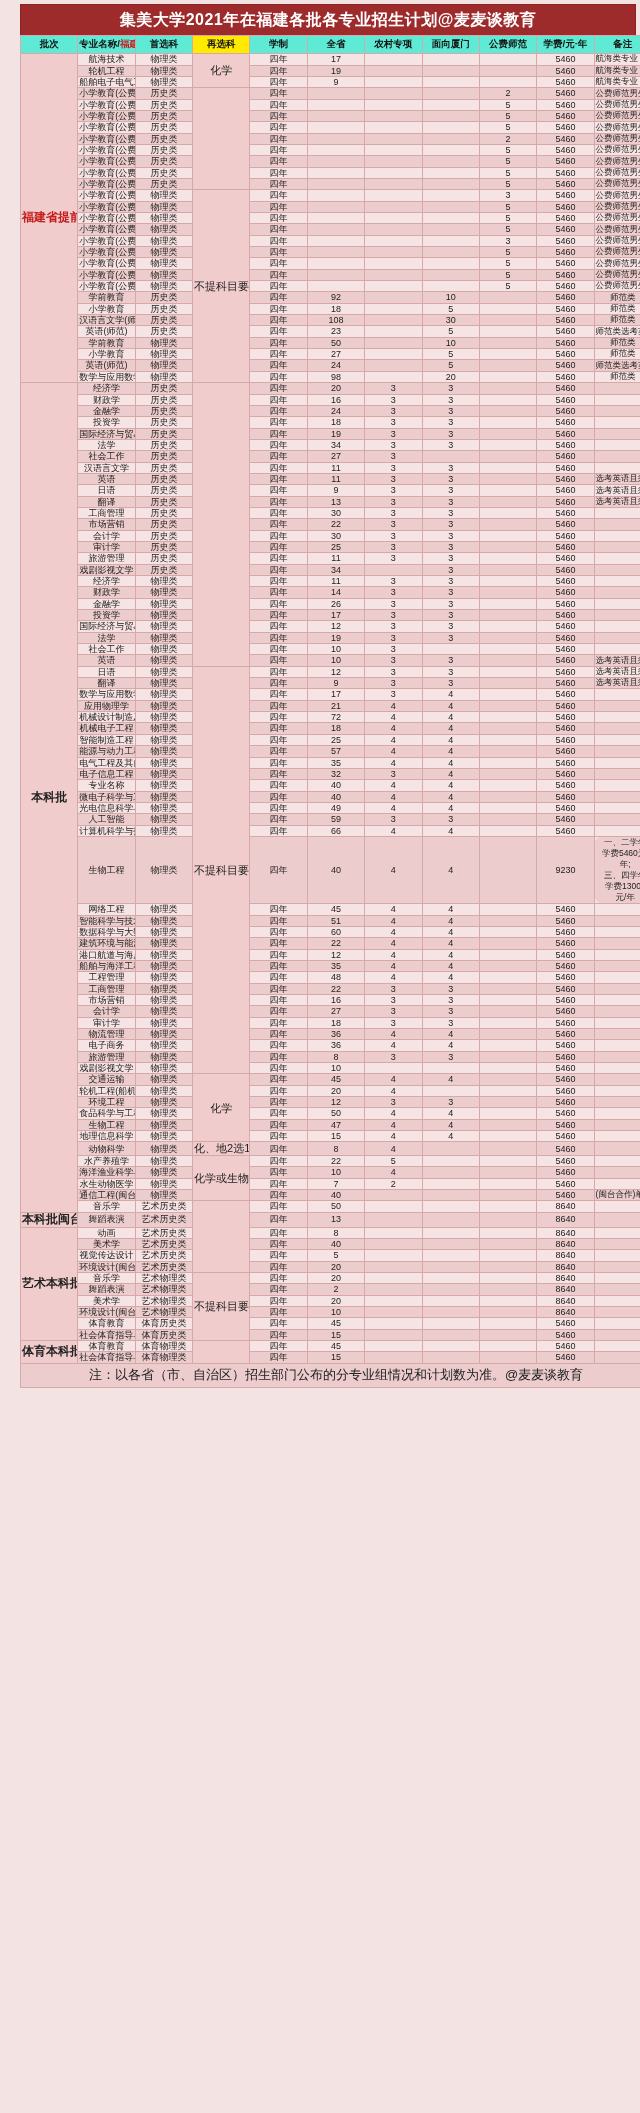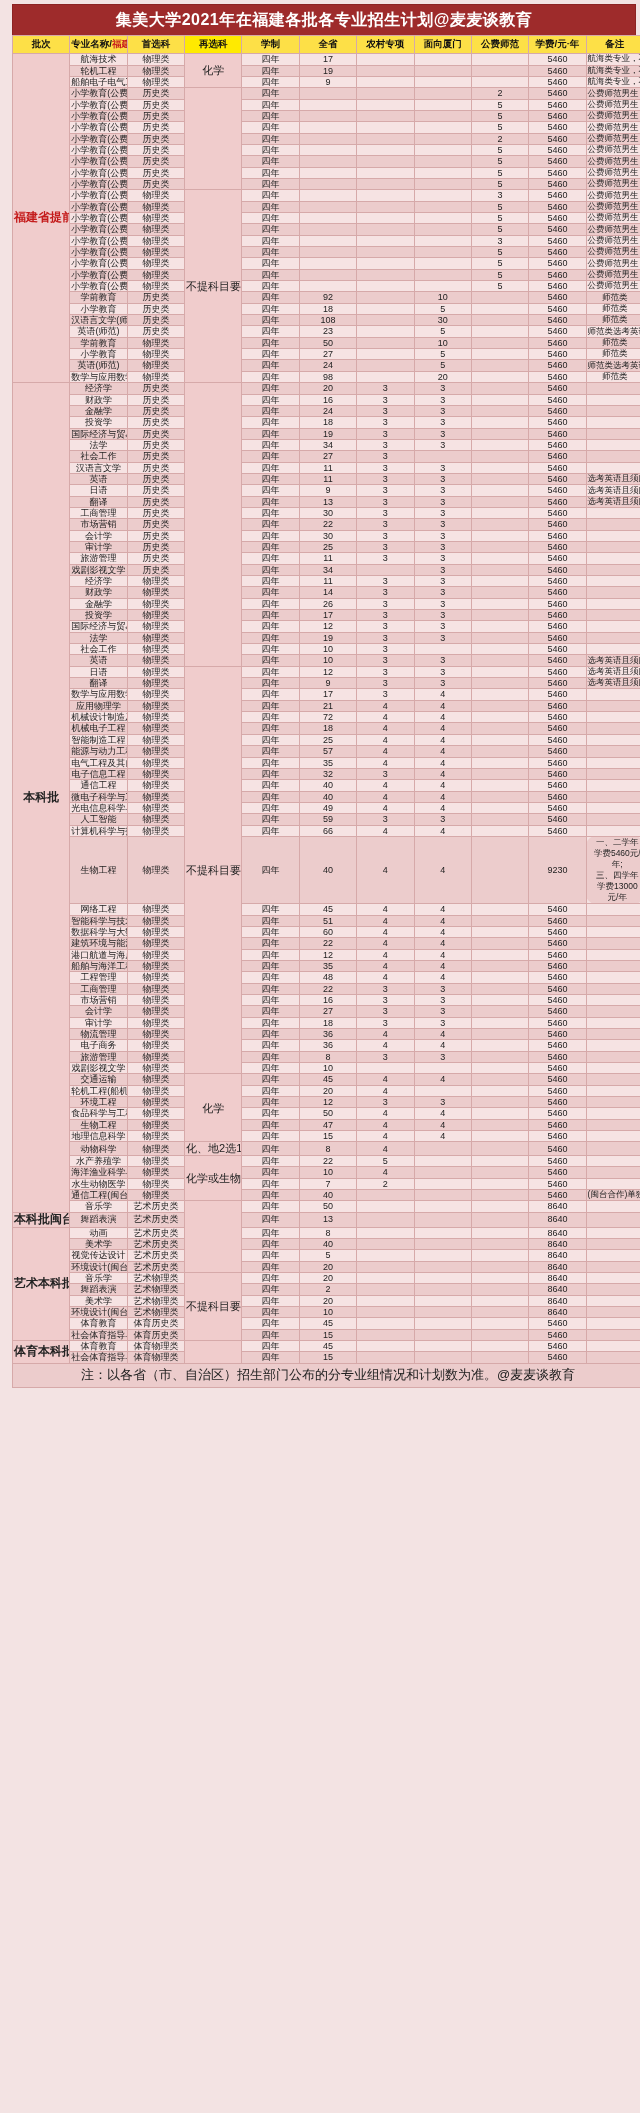--- a/index.html
+++ b/index.html
@@ -5,21 +5,21 @@
   html,body{margin:0;padding:0;}
   body{
     width:640px;
     background:#f3e3e3;
     font-family:"Liberation Sans","DejaVu Sans",sans-serif;
     -webkit-font-smoothing:antialiased;
   }
   #page{
     width:640px;
     box-sizing:border-box;
-    padding:4px 4px 6px 12px;
+    padding:4px 4px 6px 20px;
     background:#f3e3e3;
   }
   .title-bar{
     background:#9e2b2b;
     color:#ffffff;
     text-align:center;
     font-weight:bold;
     font-size:16px;
     letter-spacing:.5px;
     padding:5px 0 6px 0;
@@ -37,21 +37,21 @@
   table.plan td,table.plan th{
     border:1px solid #d6a9a9;
     padding:0 1px;
     text-align:center;
     vertical-align:middle;
     line-height:1.15;
     overflow:hidden;
     white-space:nowrap;
   }
   thead th{
-    background:#fde047;
+    background:#5eead4;
     color:#111;
     font-weight:bold;
     font-size:9.5px;
     height:17px;
     border:1px solid #c79a9a;
   }
   thead th .fj{color:#c81e1e;}
   
   tbody tr.r-odd  td{background:#f6e3e3;}
   tbody tr.r-even td{background:#eccccc;}
@@ -813,21 +813,21 @@
             <td class="first">物理类</td>
             <td class="sys">四年</td>
             <td class="prov">32</td>
             <td class="rural">3</td>
             <td class="xiamen">4</td>
             <td class="gongfei"></td>
             <td class="fee">5460</td>
             <td class="remark"></td>
           </tr>
           <tr class="r-odd">
-            <td class="major">通信工程</td>
+            <td class="major">专业名称</td>
             <td class="first">物理类</td>
             <td class="sys">四年</td>
             <td class="prov">40</td>
             <td class="rural">4</td>
             <td class="xiamen">4</td>
             <td class="gongfei"></td>
             <td class="fee">5460</td>
             <td class="remark"></td>
           </tr>
           <tr class="r-even">

